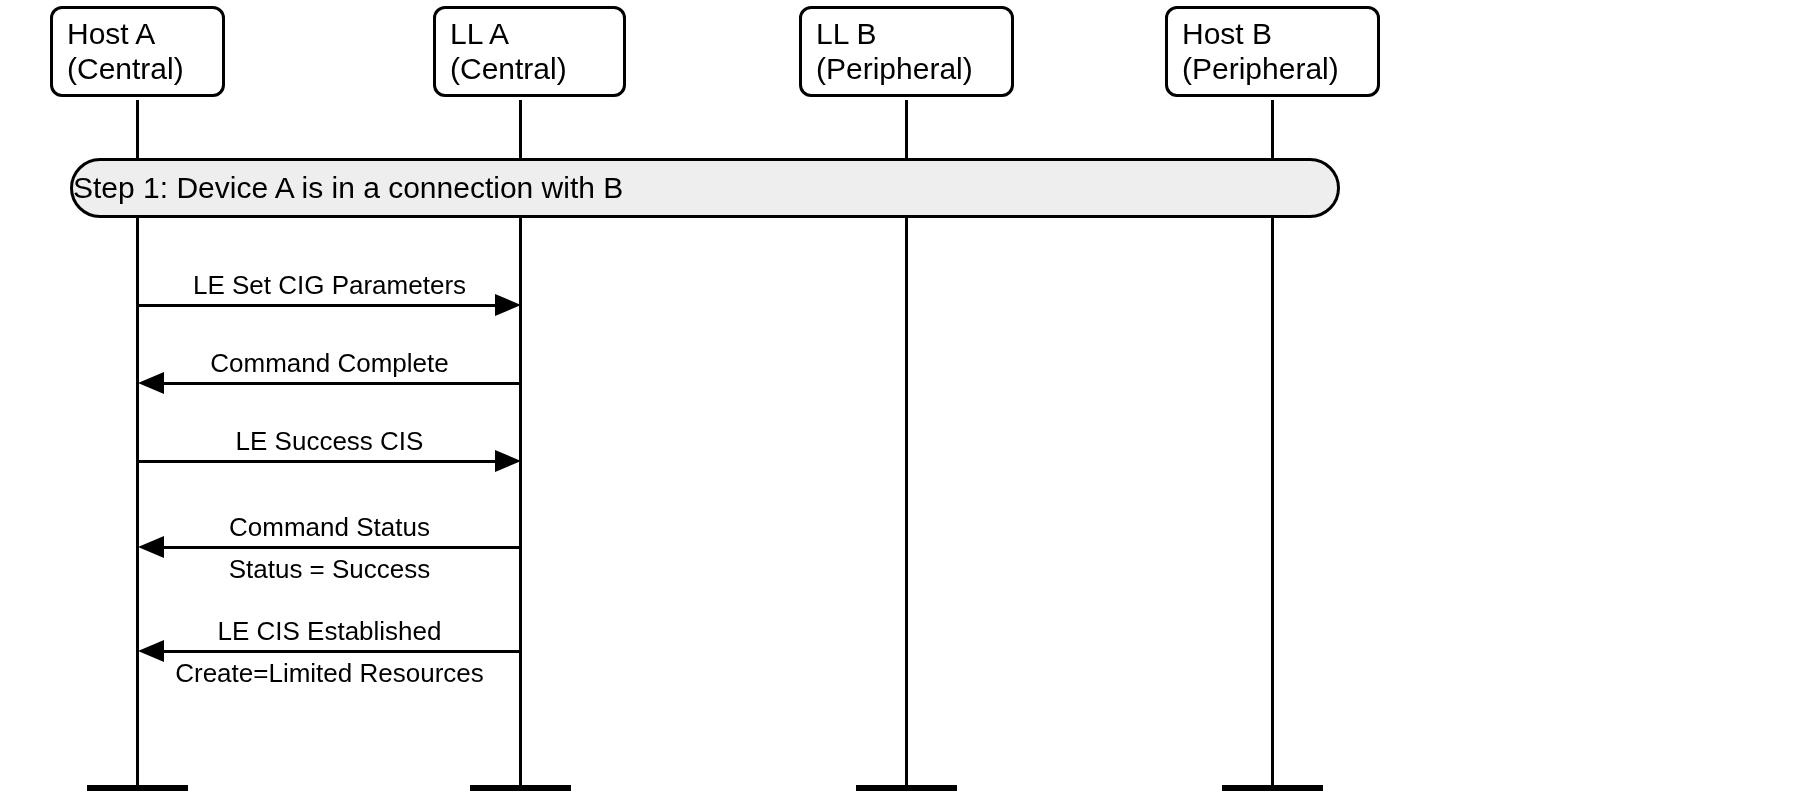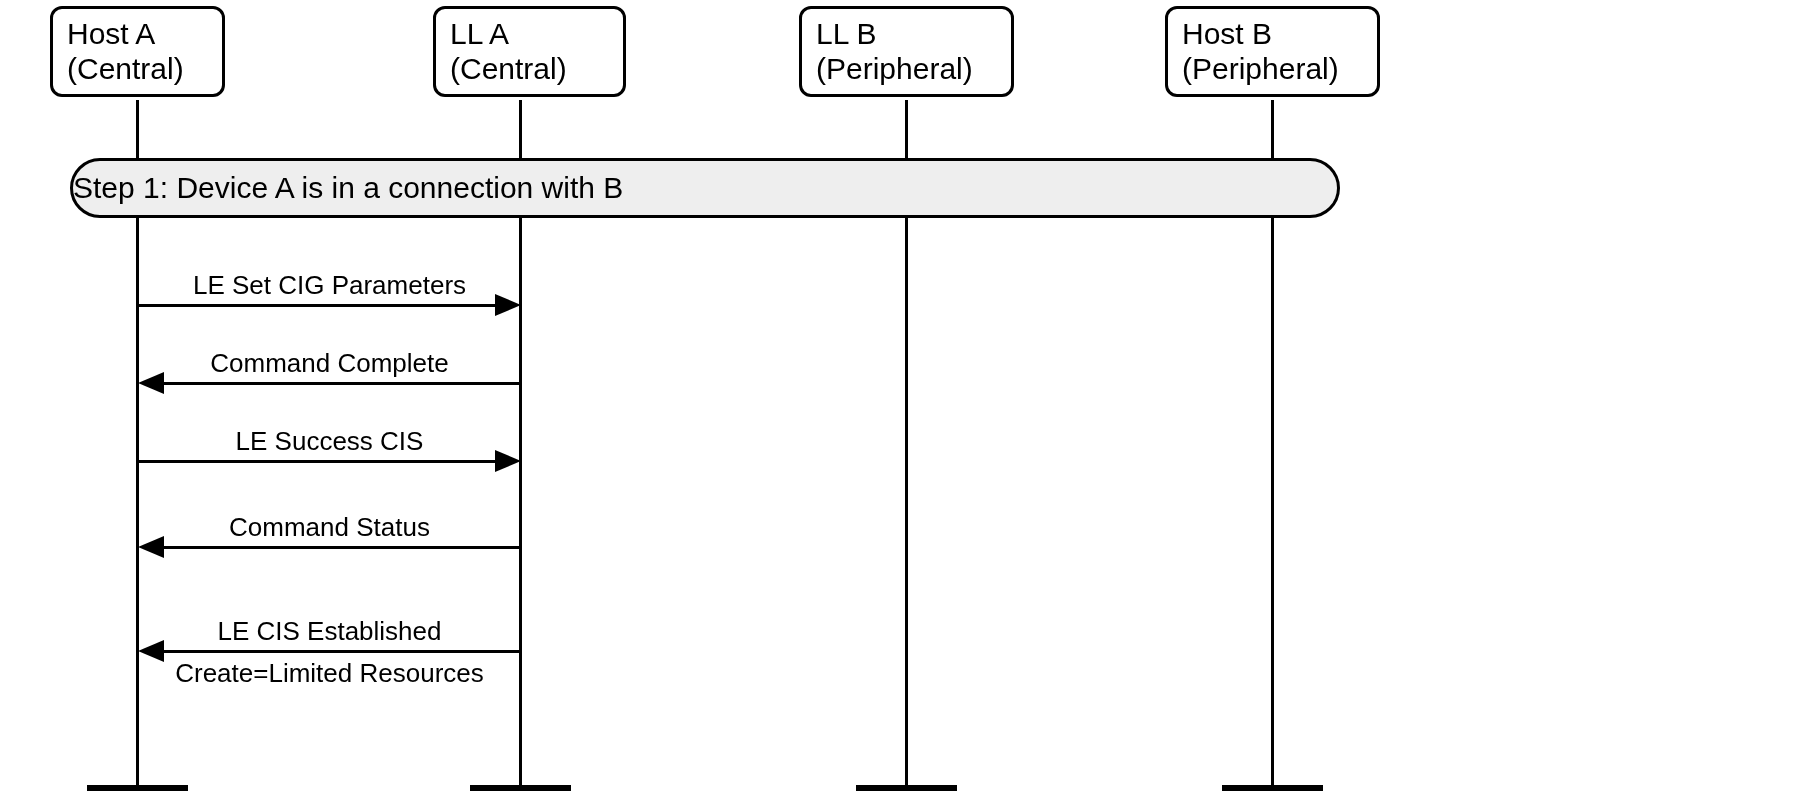--- a/index.html
+++ b/index.html
@@ -136,20 +136,21 @@
   <div class="msg" style="left:138px; top:426px; width:383px; height:50px;">
     <div class="msg-label" style="top:0;">LE Success CIS</div>
     <div class="arrow-line" style="left:0; top:34px; width:357px;"></div>
     <div class="arrow-head-right" style="left:357px; top:24px;"></div>
   </div>
 
   <div class="msg" style="left:138px; top:504px; width:383px; height:78px;margin-top:8px;">
     <div class="msg-label" style="top:0;">Command Status</div>
     <div class="arrow-line" style="left:26px; top:34px; width:357px;"></div>
     <div class="arrow-head-left" style="left:0; top:24px;"></div>
+    <div class="msg-sublabel" style="top:42px;">Status = Success</div>
   </div>
 
   <div class="msg" style="left:138px; top:616px; width:383px; height:78px;">
     <div class="msg-label" style="top:0;">LE CIS Established</div>
     <div class="arrow-line" style="left:26px; top:34px; width:357px;"></div>
     <div class="arrow-head-left" style="left:0; top:24px;"></div>
     <div class="msg-sublabel" style="top:42px;">Create=Limited Resources</div>
   </div>
 
 </div>

